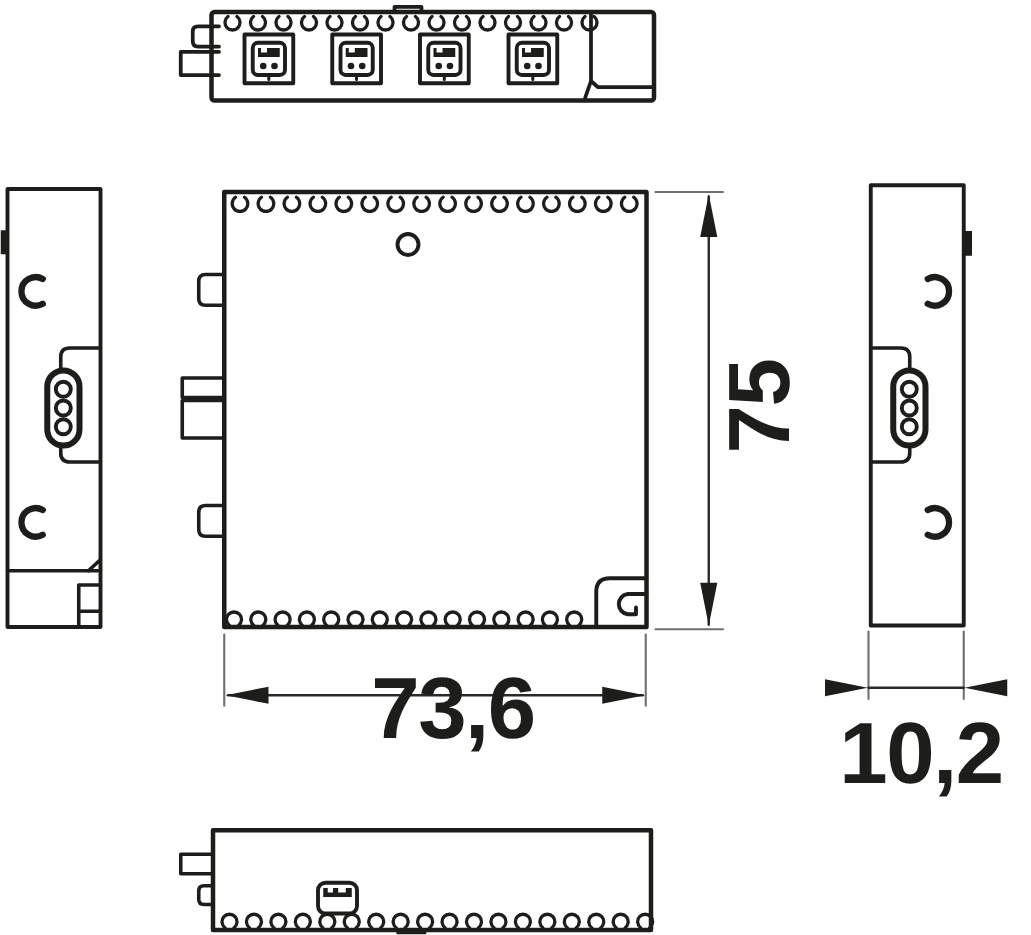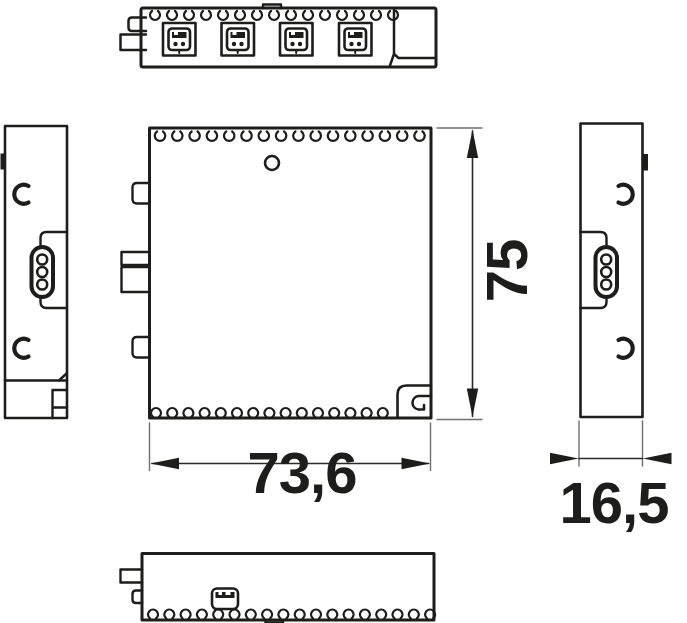--- a/index.html
+++ b/index.html
@@ -157,14 +157,14 @@
         <polygon points="150.5,463.5 179,457.8 179,469.2"></polygon>
         <polygon points="430,463.5 401.5,457.8 401.5,469.2"></polygon>
         <polygon points="578.5,458.5 550,452.8 550,464.2"></polygon>
         <polygon points="643,458.5 671.5,452.8 671.5,464.2"></polygon>
       </g>
     </g>
   </svg>
 
   <div class="dim-label vertical" style="left:507px; top:271px;">75</div>
   <div class="dim-label" style="left:288px; top:473px;margin-left:14px;">73,6</div>
-  <div class="dim-label" style="left:614px; top:503px;">16,5</div>
+  <div class="dim-label" style="left:614px; top:503px;">10,2</div>
 </div>
 
 </body></html>

